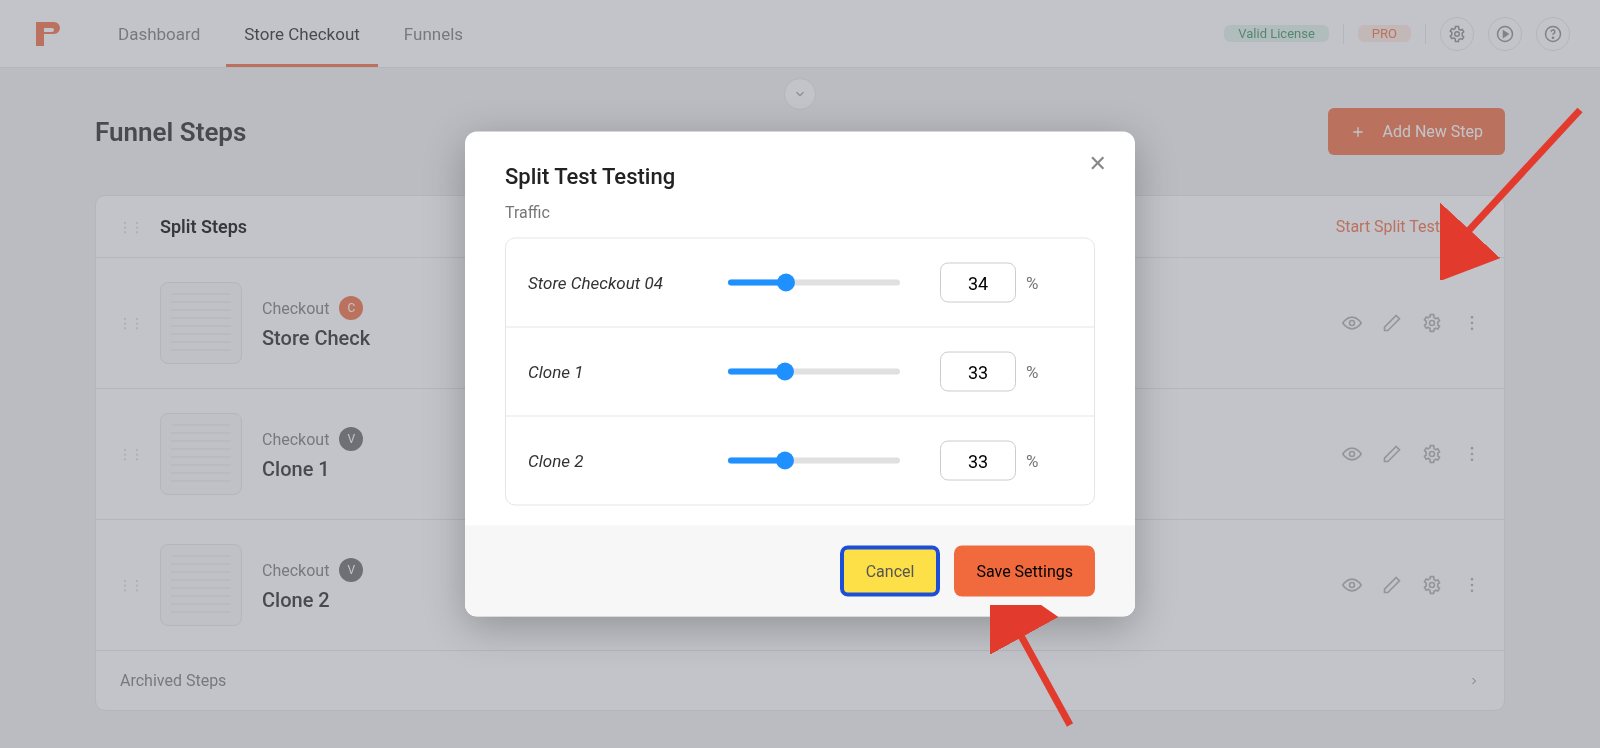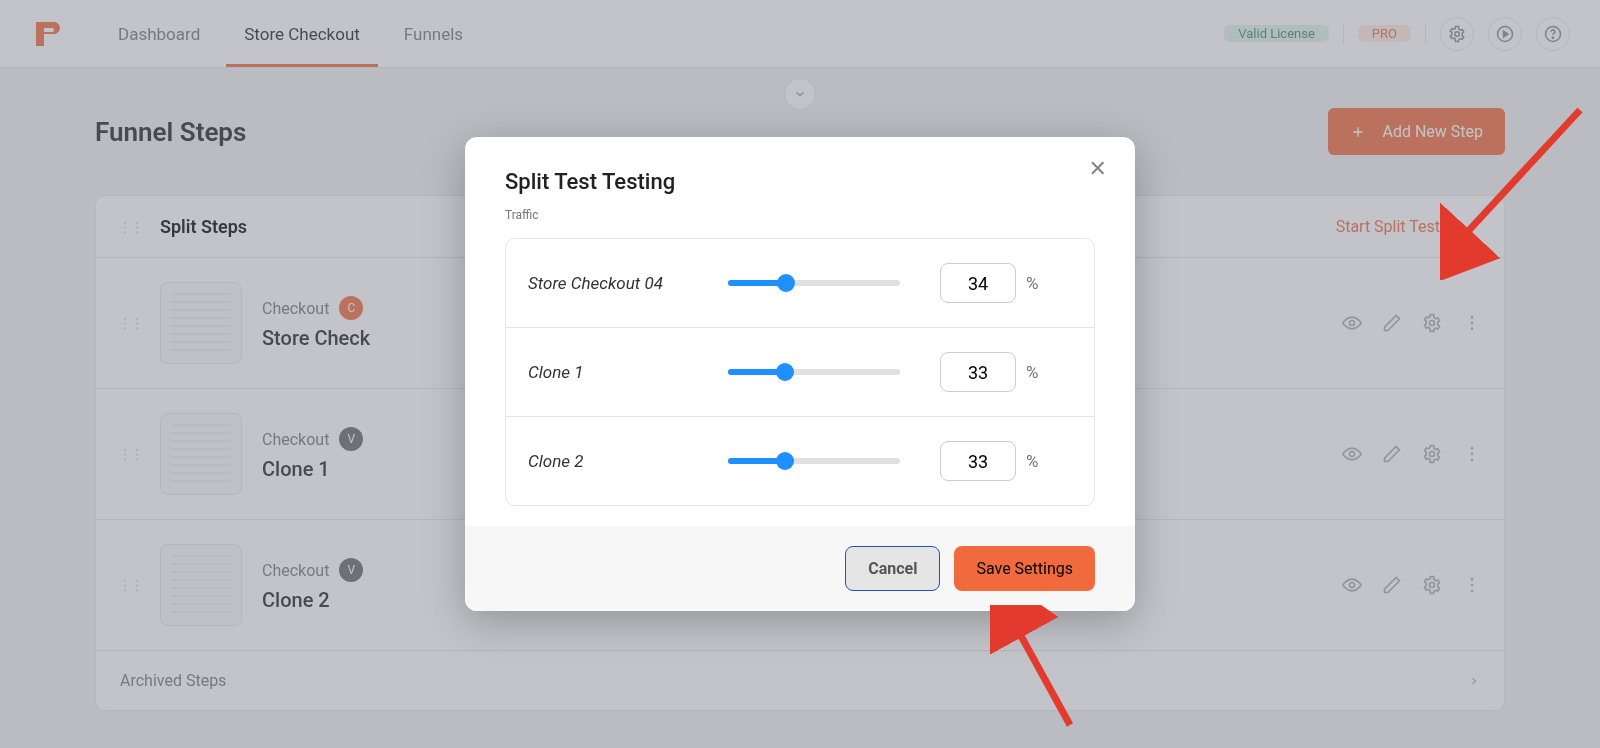--- a/index.html
+++ b/index.html
@@ -60,35 +60,35 @@
   .row-actions .icn{width:20px;height:20px;cursor:pointer;display:flex;align-items:center;justify-content:center;}
 
   .card-footer{padding:20px 24px;display:flex;align-items:center;color:var(--muted);font-size:16px;gap:8px;justify-content:space-between;}
 
   
   .overlay{position:absolute;inset:0;background:rgba(120,125,135,0.45);}
   .modal{position:absolute;left:50%;top:50%;transform:translate(-50%,-50%);width:670px;background:#fff;border-radius:12px;box-shadow:0 10px 40px rgba(0,0,0,0.25);overflow:hidden;}
   .modal-body{padding:32px 40px 20px;}
   .modal-title{font-size:22px;font-weight:500;color:#222;}
   .modal-close{position:absolute;top:18px;right:22px;background:none;border:none;font-size:22px;color:#888;cursor:pointer;}
-  .modal-sub{color:var(--muted);font-size:12px;margin-top:14px;}
+  .modal-sub{color:var(--muted);font-size:16px;margin-top:14px;}
 
   .traffic-box{margin-top:16px;border:1px solid var(--border);border-radius:10px;}
   .traffic-row{display:flex;align-items:center;padding:24px 22px;border-bottom:1px solid var(--border);}
   .traffic-row:last-child{border-bottom:none;}
   .tr-label{width:200px;font-size:17px;color:#333;font-style:italic;}
   .slider{flex:0 0 172px;height:6px;background:#E0E0E0;border-radius:3px;position:relative;margin-right:40px;}
   .slider-fill{position:absolute;left:0;top:0;bottom:0;background:var(--blue);border-radius:3px;}
   .slider-thumb{position:absolute;top:50%;width:18px;height:18px;background:var(--blue);border-radius:50%;transform:translate(-50%,-50%);}
   .num-input{width:76px;height:40px;border:1px solid #ccc;border-radius:8px;text-align:center;font-size:18px;margin-right:10px;}
   .pct{color:var(--muted);font-size:17px;}
 
   .modal-footer{background:#F7F7F7;padding:20px 40px;display:flex;justify-content:flex-end;gap:14px;}
   .btn{padding:12px 22px;border-radius:8px;font-size:16px;cursor:pointer;}
-  .btn-secondary{background:#e5e5e5;border:1px solid #1d4ed8;color:#555;font-weight:bold;}
+  .btn-secondary{background:#fde047;border:4px solid #1d4ed8;color:#555;}
   .btn-primary{background:var(--orange);border:none;color:#000000;}
 
   
   .arrow{position:absolute;pointer-events:none;}
 
   svg{display:block;}
 </style>
 </head>
 <body>
 

